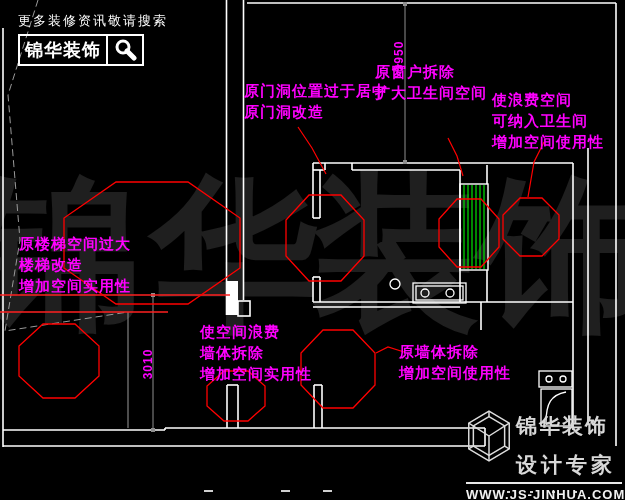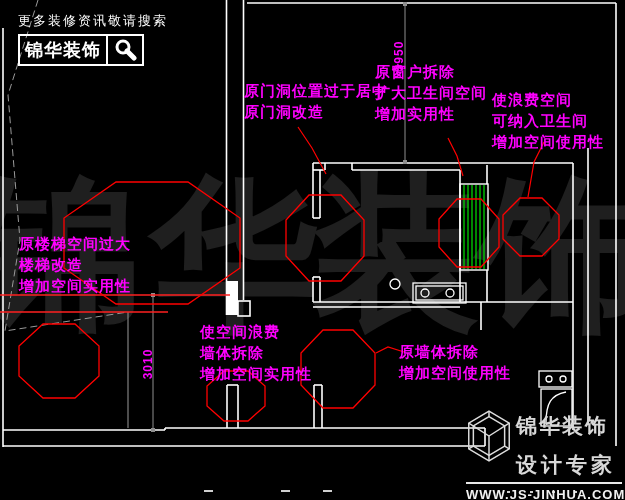--- a/index.html
+++ b/index.html
@@ -191,21 +191,20 @@
     </div>
   </div>
 
   <div class="ann" style="left:244px;top:80px">
     <div>原门洞位置过于居中</div>
     <div>原门洞改造</div>
   </div>
   <div class="ann" style="left:375px;top:61px">
     <div>原窗户拆除</div>
     <div>扩大卫生间空间</div>
-    <div>增加实用性</div>
   </div>
   <div class="ann" style="left:492px;top:89px">
     <div>使浪费空间</div>
     <div>可纳入卫生间</div>
     <div>增加空间使用性</div>
   </div>
   <div class="ann" style="left:19px;top:233px">
     <div>原楼梯空间过大</div>
     <div>楼梯改造</div>
     <div>增加空间实用性</div>

